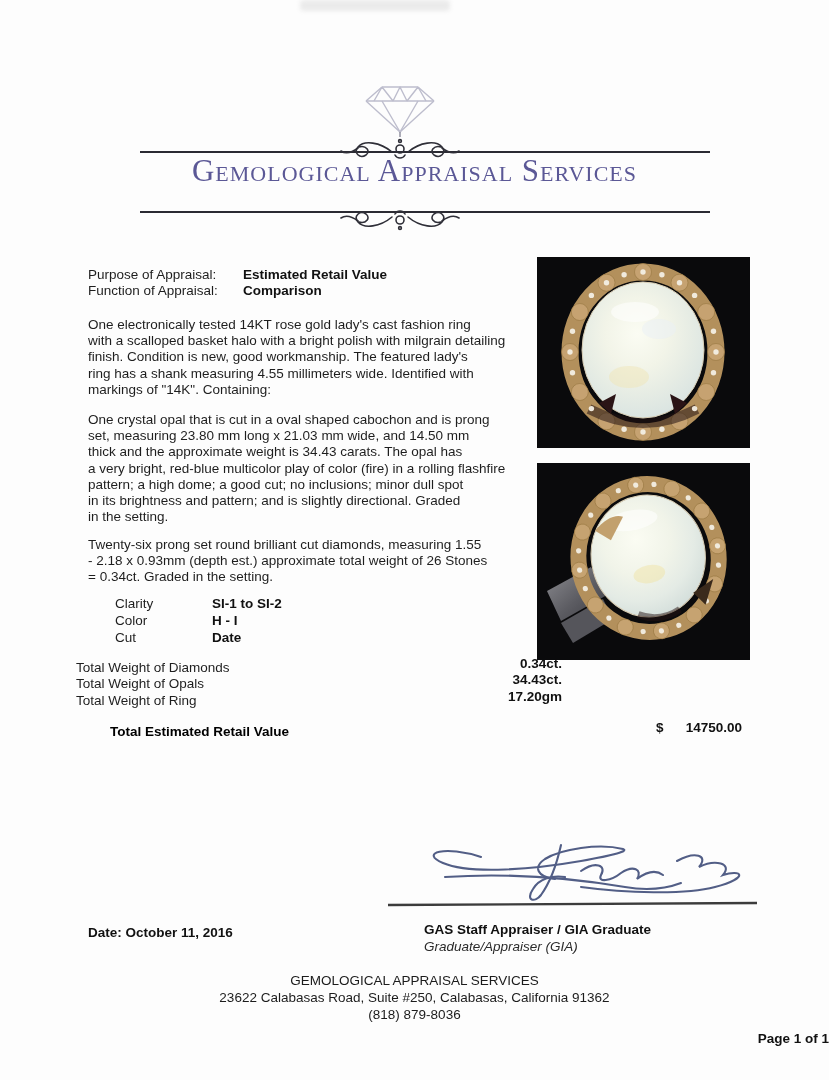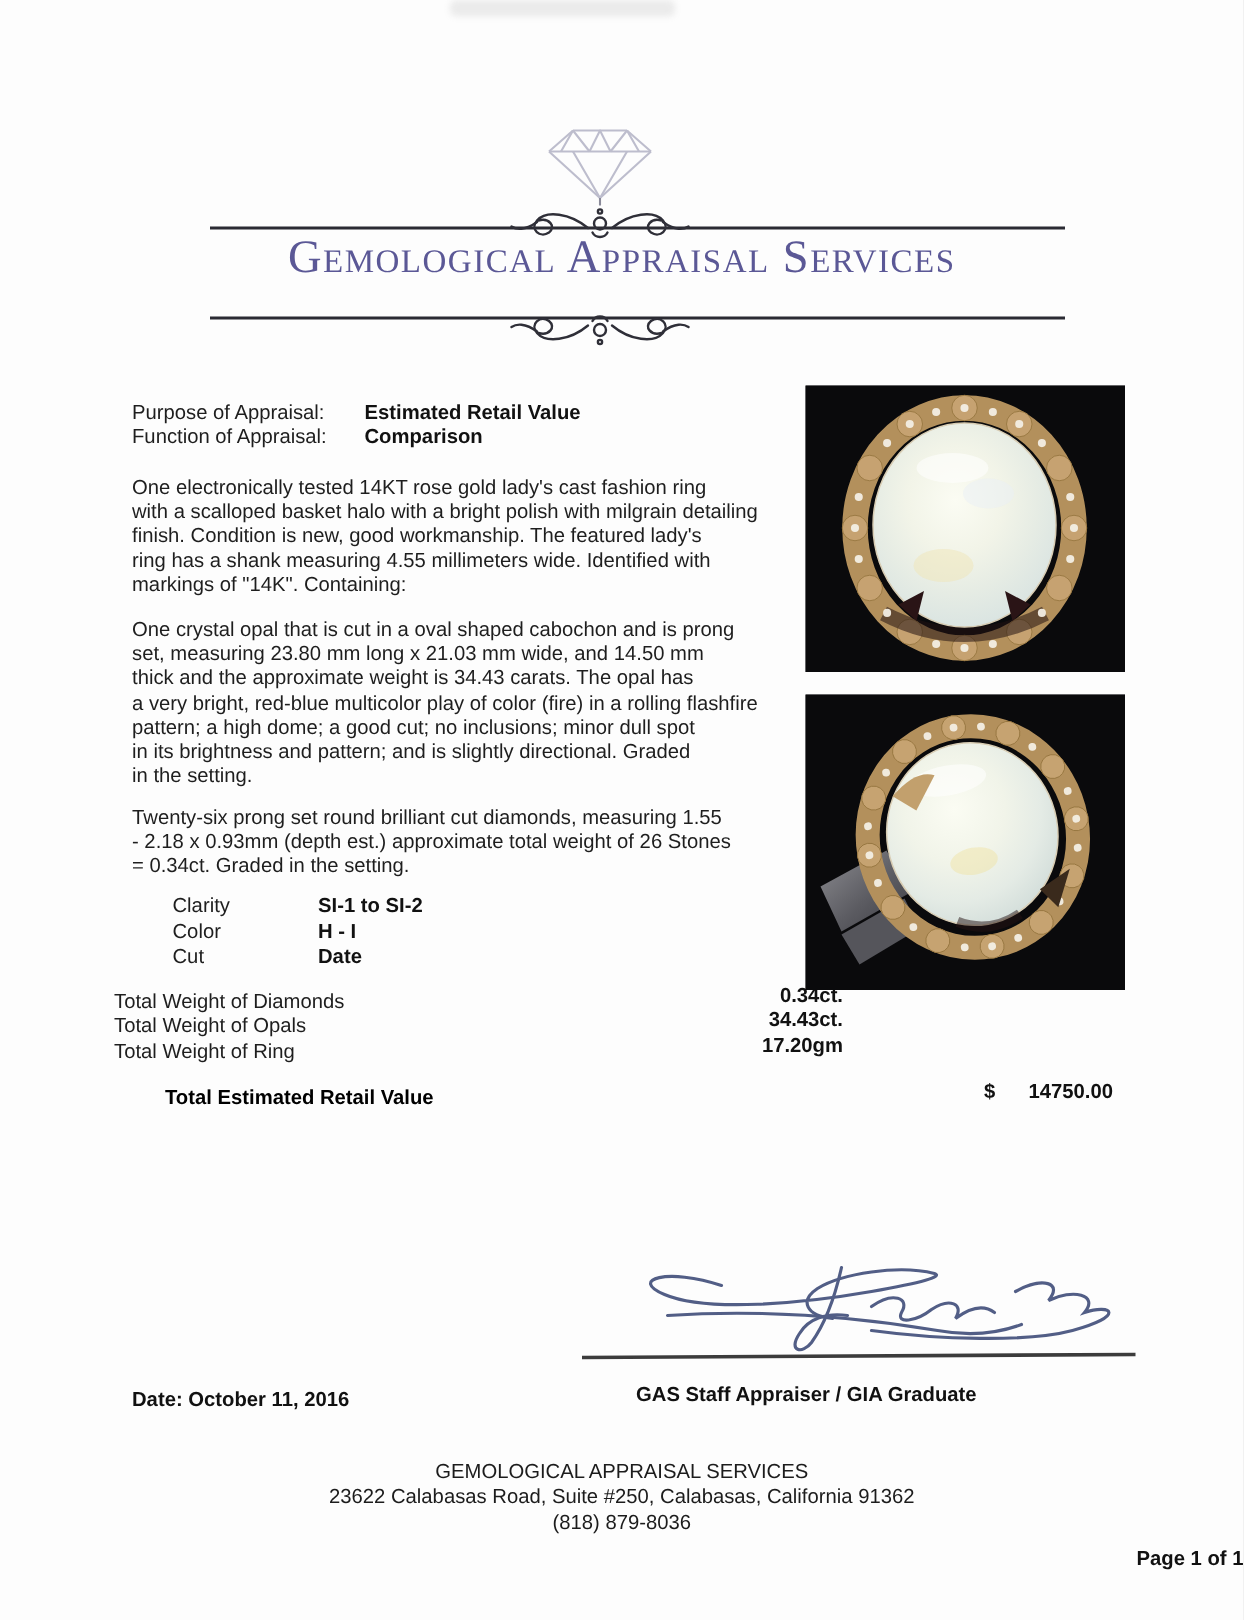--- a/index.html
+++ b/index.html
@@ -304,20 +304,21 @@
         <path d="M 292 18 C 310 8 324 12 314 24 C 330 16 348 20 338 32 C 356 26 366 34 330 44 C 300 52 240 50 196 44"></path>
         <path d="M 60 34 C 120 30 180 34 240 44 C 262 48 280 46 296 40"></path>
       </g>
       <path d="M 3 62 L 372 60" stroke="#3c3c3c" stroke-width="2.4" fill="none"></path>
     </svg>
   </div>
 
   <div class="abs date-line">Date: October 11, 2016</div>
   <div class="abs signer">
     <div class="t1">GAS Staff Appraiser / GIA Graduate</div>
+    <div class="t2">Graduate/Appraiser (GIA)</div>
   </div>
 
   <div class="abs footer">
     <div>GEMOLOGICAL APPRAISAL SERVICES</div>
     <div>23622 Calabasas Road, Suite #250, Calabasas, California 91362</div>
     <div>(818) 879-8036</div>
     <div class="page-num">Page 1 of 1</div>
   </div>
 
 </div>

